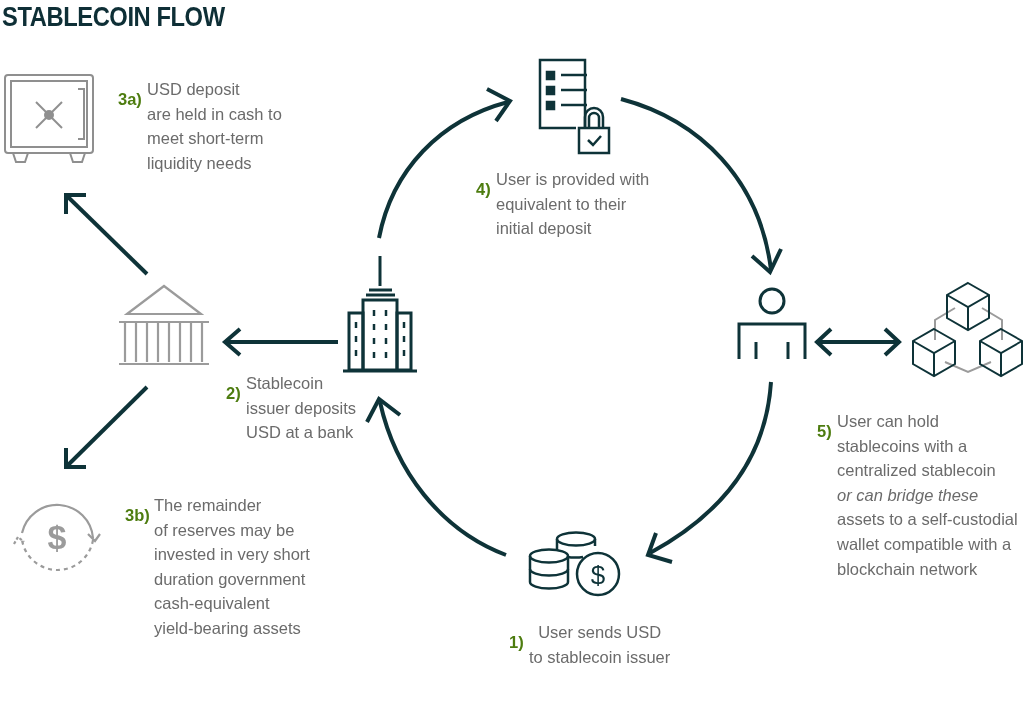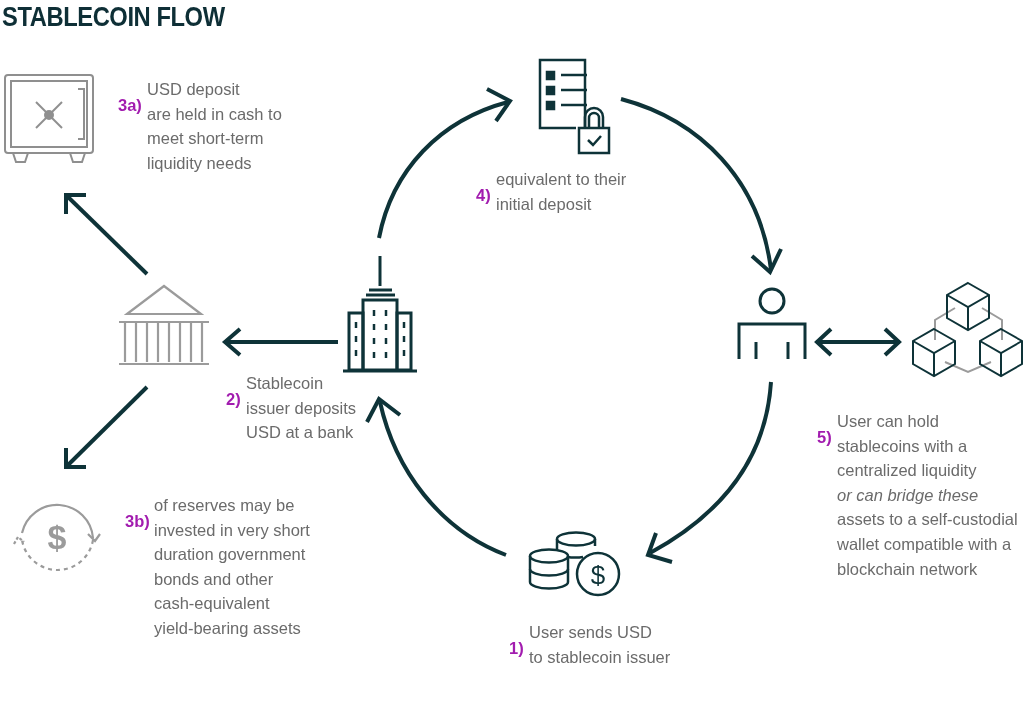--- a/index.html
+++ b/index.html
@@ -1,19 +1,19 @@
 <!DOCTYPE html>
 <html><head>
   <meta charset="utf-8">
   <style>
     html, body { margin: 0; padding: 0; background: #ffffff; }
     body { width: 1024px; height: 719px; position: relative; overflow: hidden; font-family: "Liberation Sans", sans-serif; }
     .title { position: absolute; left: 2px; top: 2px; font-family: "Liberation Sans", sans-serif; font-weight: bold; font-size: 27px; color: #0e2f36; letter-spacing: -0.5px; transform: scaleX(0.88); transform-origin: left top; }
     .label { position: absolute; font-family: "Liberation Sans", sans-serif; font-size: 16.5px; line-height: 24.6px; color: #6b6b6b; }
-    .label .num { position: absolute; left: 0; top: 16px; font-weight: bold; color: #a21caf; }
+    .label .num { position: absolute; left: 0; top: 10px; font-weight: bold; color: #4d7c0f; }
     .label .line { display: block; padding-left: 29px; white-space: nowrap; }
     svg.diagram { position: absolute; left: 0; top: 0; }
   </style>
 </head>
 <body>
 
 <div class="title">STABLECOIN FLOW</div>
 
 <svg class="diagram" width="1024" height="719" viewBox="0 0 1024 719" xmlns="http://www.w3.org/2000/svg">
   <defs></defs>
@@ -161,49 +161,50 @@
 <div class="label" style="left:118px; top:77px;">
   <span class="num">3a)</span>
   <span class="line">USD deposit</span>
   <span class="line">are held in cash to</span>
   <span class="line">meet short-term</span>
   <span class="line">liquidity needs</span>
 </div>
 
 <div class="label" style="left:476px; top:167px;">
   <span class="num">4)</span>
+  <span class="line" style="padding-left:20px;">User is provided with</span>
   <span class="line" style="padding-left:20px;">equivalent to their</span>
   <span class="line" style="padding-left:20px;">initial deposit</span>
 </div>
 
 <div class="label" style="left:226px; top:371px;">
   <span class="num">2)</span>
   <span class="line" style="padding-left:20px;">Stablecoin</span>
   <span class="line" style="padding-left:20px;">issuer deposits</span>
   <span class="line" style="padding-left:20px;">USD at a bank</span>
 </div>
 
 <div class="label" style="left:817px; top:409px;">
   <span class="num">5)</span>
   <span class="line" style="padding-left:20px;">User can hold</span>
   <span class="line" style="padding-left:20px;">stablecoins with a</span>
-  <span class="line" style="padding-left:20px;">centralized liquidity</span>
+  <span class="line" style="padding-left:20px;">centralized stablecoin</span>
   <span class="line" style="padding-left:20px;font-style:italic;">or can bridge these</span>
   <span class="line" style="padding-left:20px;">assets to a self-custodial</span>
   <span class="line" style="padding-left:20px;">wallet compatible with a</span>
   <span class="line" style="padding-left:20px;">blockchain network</span>
 </div>
 
 <div class="label" style="left:118px; top:493px;margin-left:7px;">
   <span class="num">3b)</span>
+  <span class="line">The remainder</span>
   <span class="line">of reserves may be</span>
   <span class="line">invested in very short</span>
   <span class="line">duration government</span>
-  <span class="line">bonds and other</span>
   <span class="line">cash-equivalent</span>
   <span class="line">yield-bearing assets</span>
 </div>
 
 <div class="label" style="left:509px; top:620px;">
   <span class="num">1)</span>
-  <span class="line" style="padding-left:20px;">User sends USD</span>
+  <span class="line" style="padding-left:20px;text-align:center;">User sends USD</span>
   <span class="line" style="padding-left:20px;">to stablecoin issuer</span>
 </div>
 
 </body></html>

